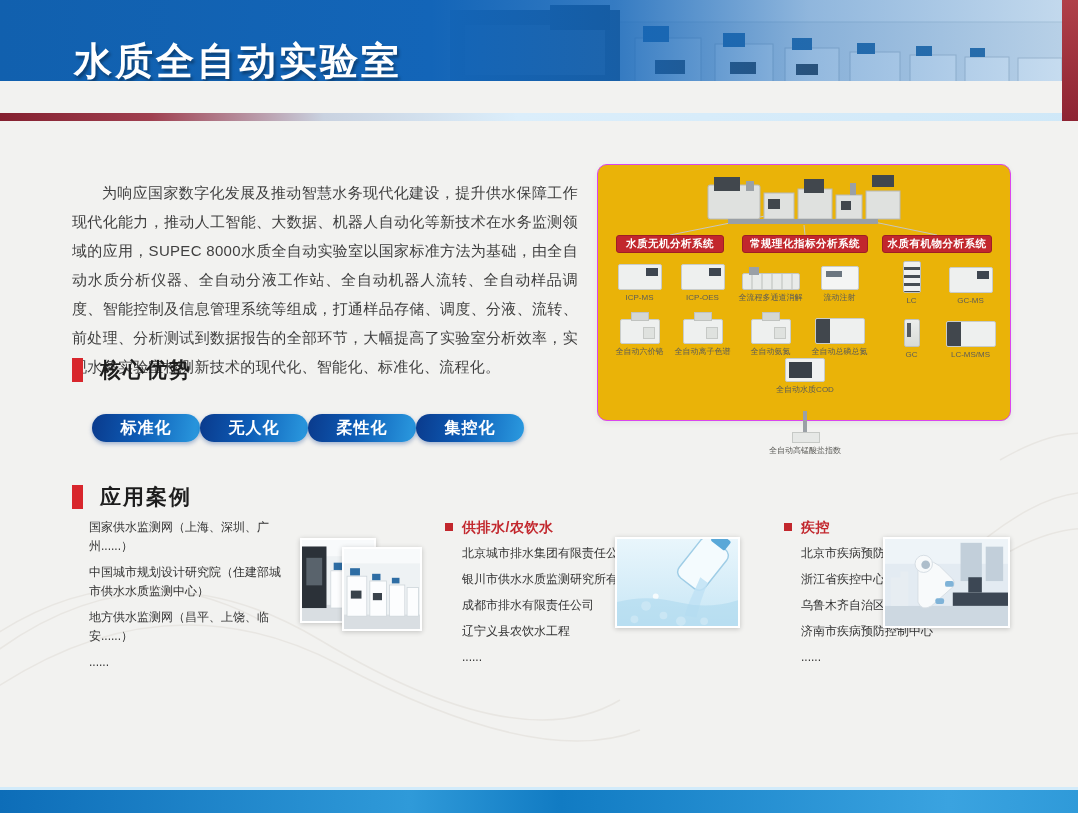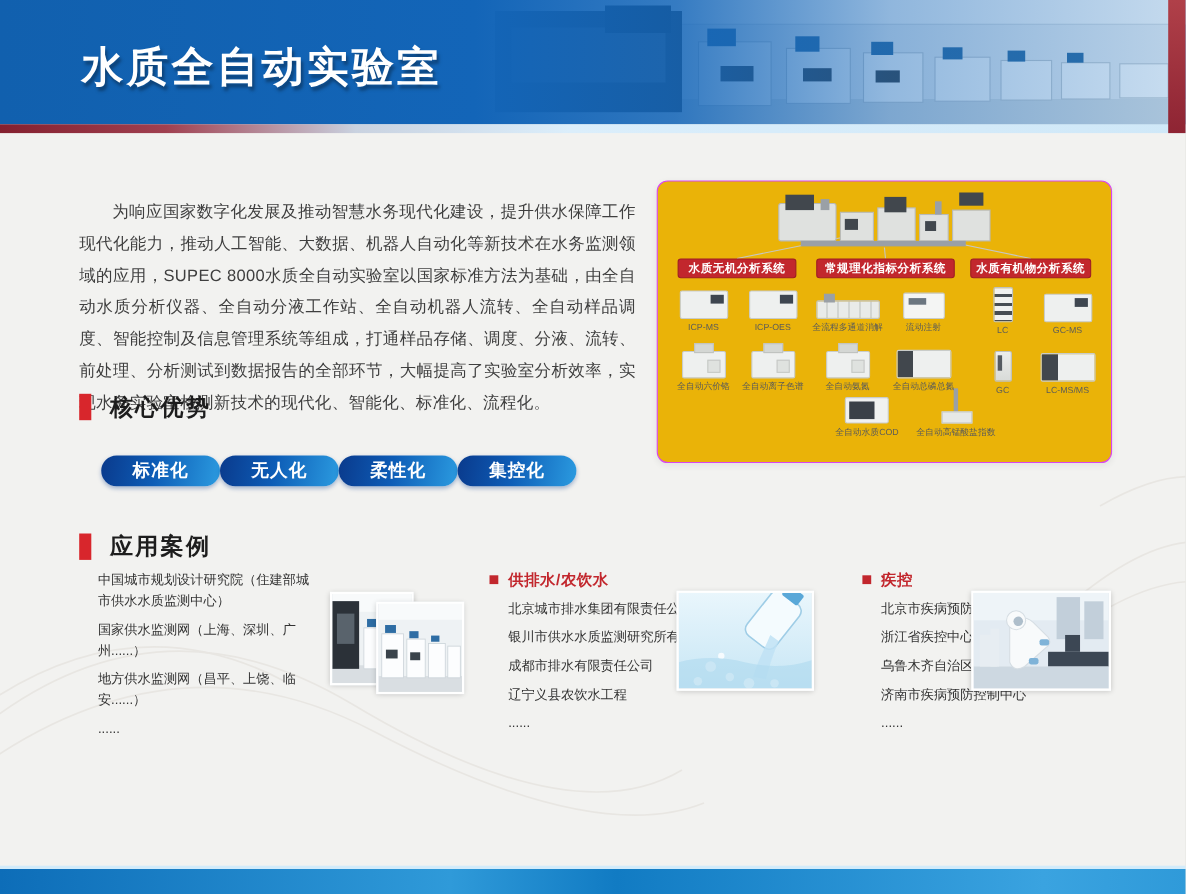--- a/index.html
+++ b/index.html
@@ -3,21 +3,21 @@
 <meta charset="utf-8">
 <style>
   html,body{margin:0;padding:0;background:#dcdcda;}
   *{box-sizing:border-box;}
   .slide{
     position:relative;width:1078px;height:813px;margin:0 auto;
     background:#f2f2f0;overflow:hidden;
     font-family:"Liberation Sans","DejaVu Sans",sans-serif;
   }
   
-  .header{position:absolute;left:0;top:0;width:1078px;height:113px;background:#1263b4;overflow:hidden;}
+  .header{position:absolute;left:0;top:0;width:1078px;height:81px;background:#1263b4;overflow:hidden;}
   .header-photo{position:absolute;left:430px;top:0;width:648px;height:113px;}
   .header-overlay{position:absolute;inset:0;
     background:linear-gradient(90deg,#1160ae 0%,#1365b8 40%,rgba(19,101,184,.85) 57%,rgba(19,101,184,.45) 75%,rgba(26,112,192,.22) 100%);}
   .header-title{position:absolute;left:74px;top:36px;margin:0;z-index:4;
     font-size:38px;font-weight:bold;color:#ffffff;letter-spacing:3px;
     text-shadow:2px 3px 3px rgba(0,0,0,.35);}
   .header-red-strip{position:absolute;right:0;top:0;width:16px;height:121px;z-index:5;
     background:linear-gradient(180deg,#b04049,#8e2433);}
   .header-underline{position:absolute;left:0;top:113px;width:1078px;height:8px;z-index:3;
     background:linear-gradient(90deg,#84202f 0%,#a04050 14%,#c9d2e0 30%,#dbeefb 48%,#cfe8f8 100%);}
@@ -38,21 +38,21 @@
     display:flex;align-items:center;justify-content:center;white-space:nowrap;}
   .sys-label.s0{left:18px;width:108px;}
   .sys-label.s1{left:144px;width:126px;}
   .sys-label.s2{left:284px;width:110px;}
   .inst-grid{position:absolute;top:96px;display:grid;grid-template-columns:1fr 1fr;row-gap:12px;column-gap:4px;}
   .inst-grid.g0{left:12px;width:122px;}
   .inst-grid.g1{left:140px;width:134px;}
   .inst-grid.g2{left:286px;width:114px;}
   .inst{display:flex;flex-direction:column;align-items:center;justify-content:flex-end;gap:3px;min-height:42px;}
   .inst-label{font-size:8px;color:#5c5c58;white-space:nowrap;line-height:10px;}
-  .bottom-insts{position:absolute;left:107px;top:188px;width:200px;display:flex;justify-content:flex-end;gap:16px;}
+  .bottom-insts{position:absolute;left:107px;top:188px;width:200px;display:flex;justify-content:flex-end;gap:16px;flex-direction:column;}
   
   .ic{position:relative;background:#eef0ef;border:1px solid #c9ccc9;border-radius:2px;}
   .ic-box{width:44px;height:26px;}
   .ic-box::after{content:"";position:absolute;right:3px;top:3px;width:12px;height:8px;background:#3e4650;}
   .ic-box2{width:38px;height:24px;background:#f4f5f4;}
   .ic-box2::after{content:"";position:absolute;left:4px;top:4px;width:16px;height:6px;background:#6b7680;}
   .ic-line{width:58px;height:17px;border:1px solid #c3c6c3;
     background:repeating-linear-gradient(90deg,#e9ebe9 0 8px,#d2d5d2 8px 10px);}
   .ic-line::after{content:"";position:absolute;left:6px;top:-7px;width:10px;height:8px;background:#9aa0a6;}
   .ic-sampler{width:40px;height:25px;}
@@ -280,22 +280,22 @@
     <div class="pill">集控化</div>
   </div>
 
   <div class="section-heading cas">
     <span class="red-bar"></span>
     <span class="section-title">应用案例</span>
   </div>
 
   <div class="case-col col1">
     <div class="case-items">
+      <div class="case-item">国家供水监测网（上海、深圳、广州......）</div>
       <div class="case-item">中国城市规划设计研究院（住建部城市供水水质监测中心）</div>
-      <div class="case-item">国家供水监测网（上海、深圳、广州......）</div>
       <div class="case-item">地方供水监测网（昌平、上饶、临安......）</div>
       <div class="case-item">......</div>
     </div>
   </div>
 
   <div class="case-col col2">
     <div class="case-title">
       <span class="case-sq"></span>
       <span class="case-title-text">供排水/农饮水</span>
     </div>

